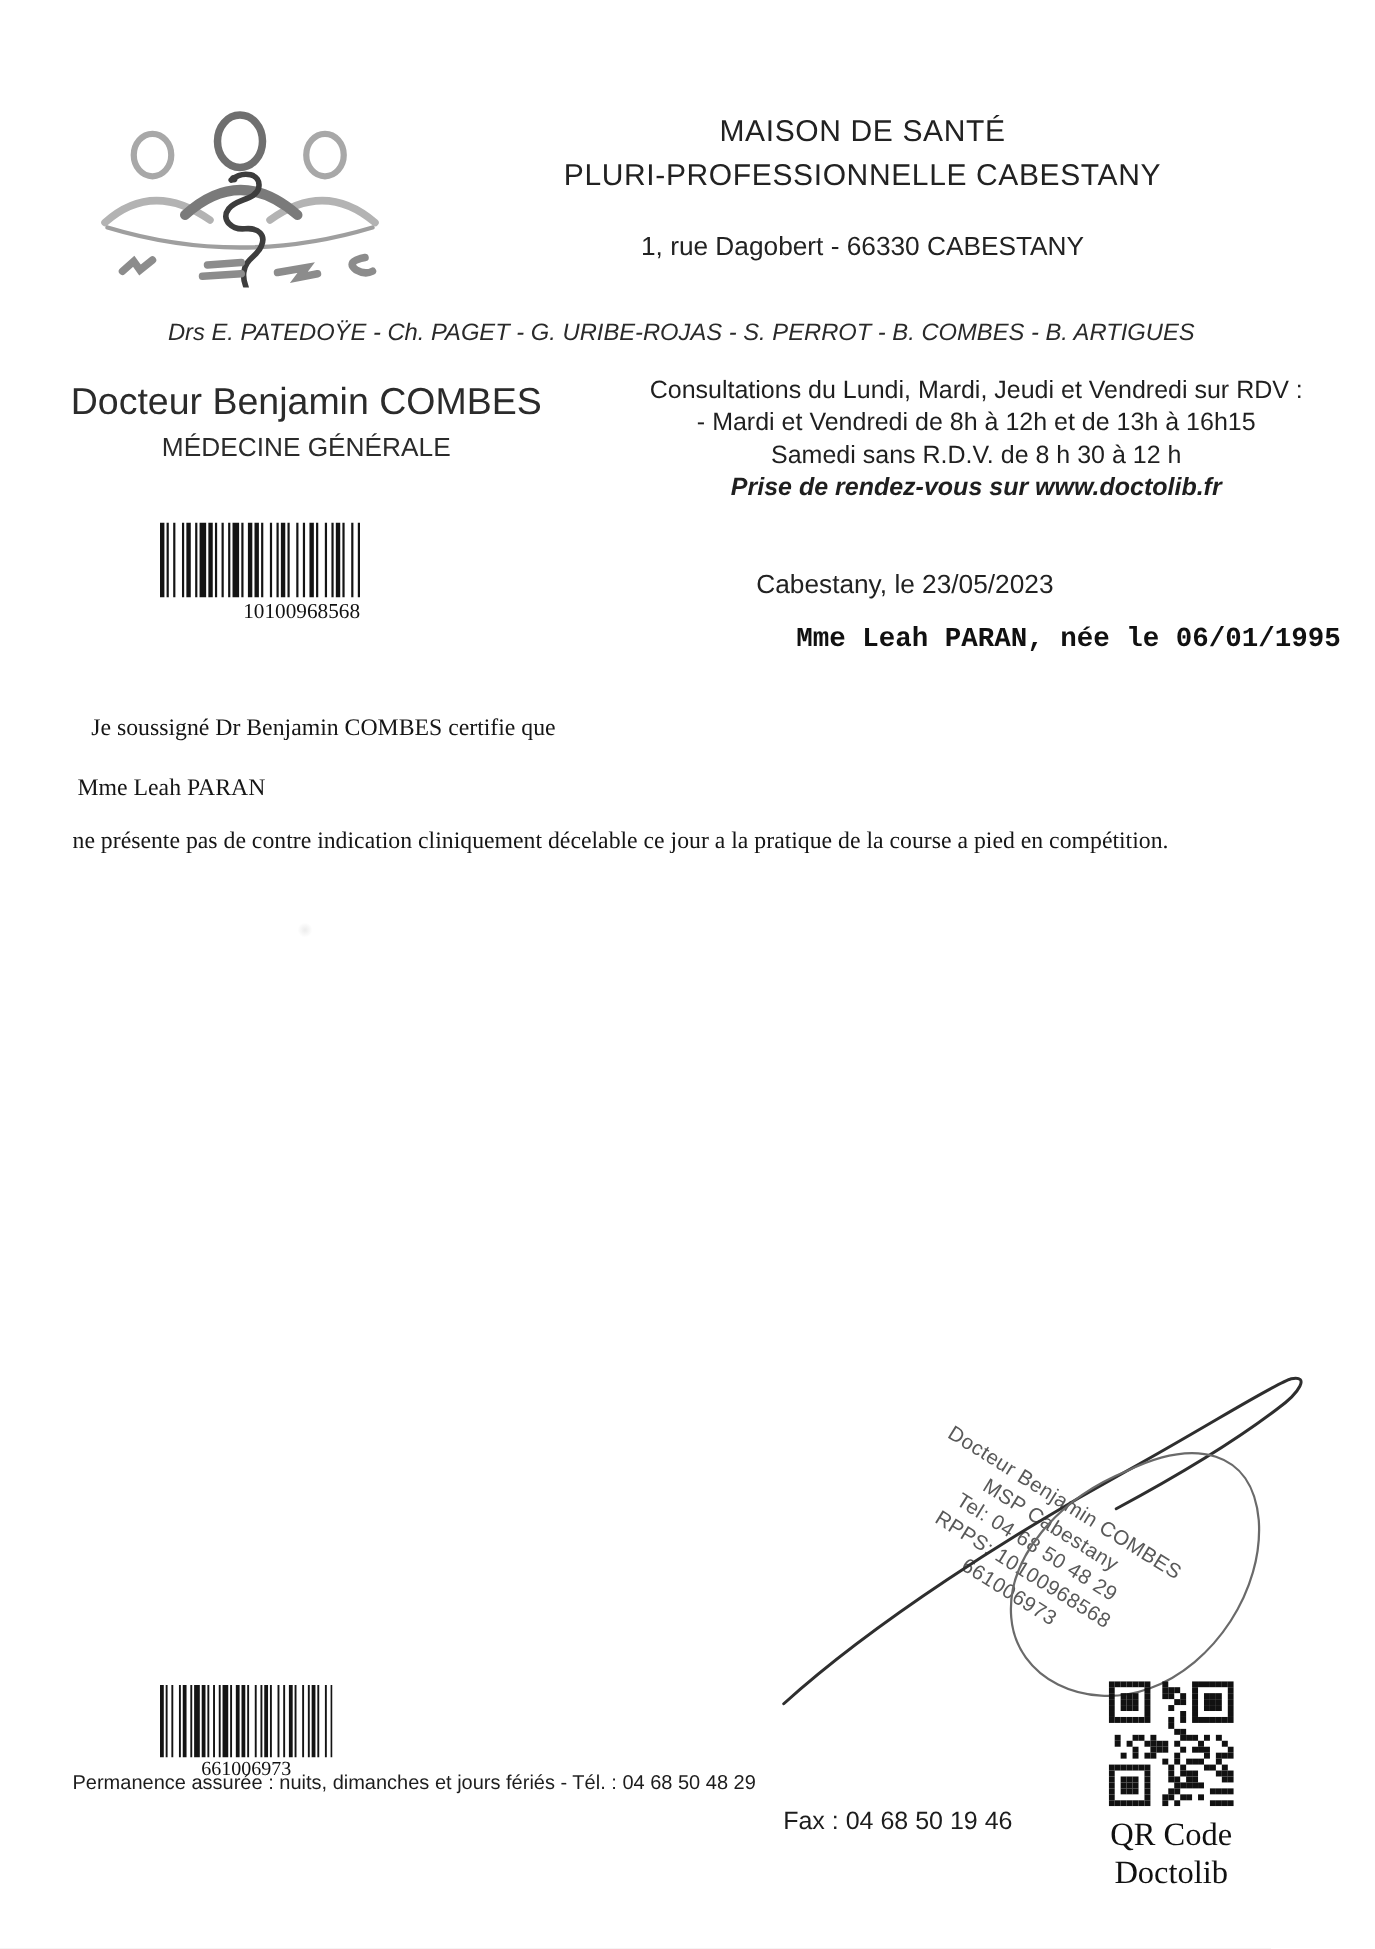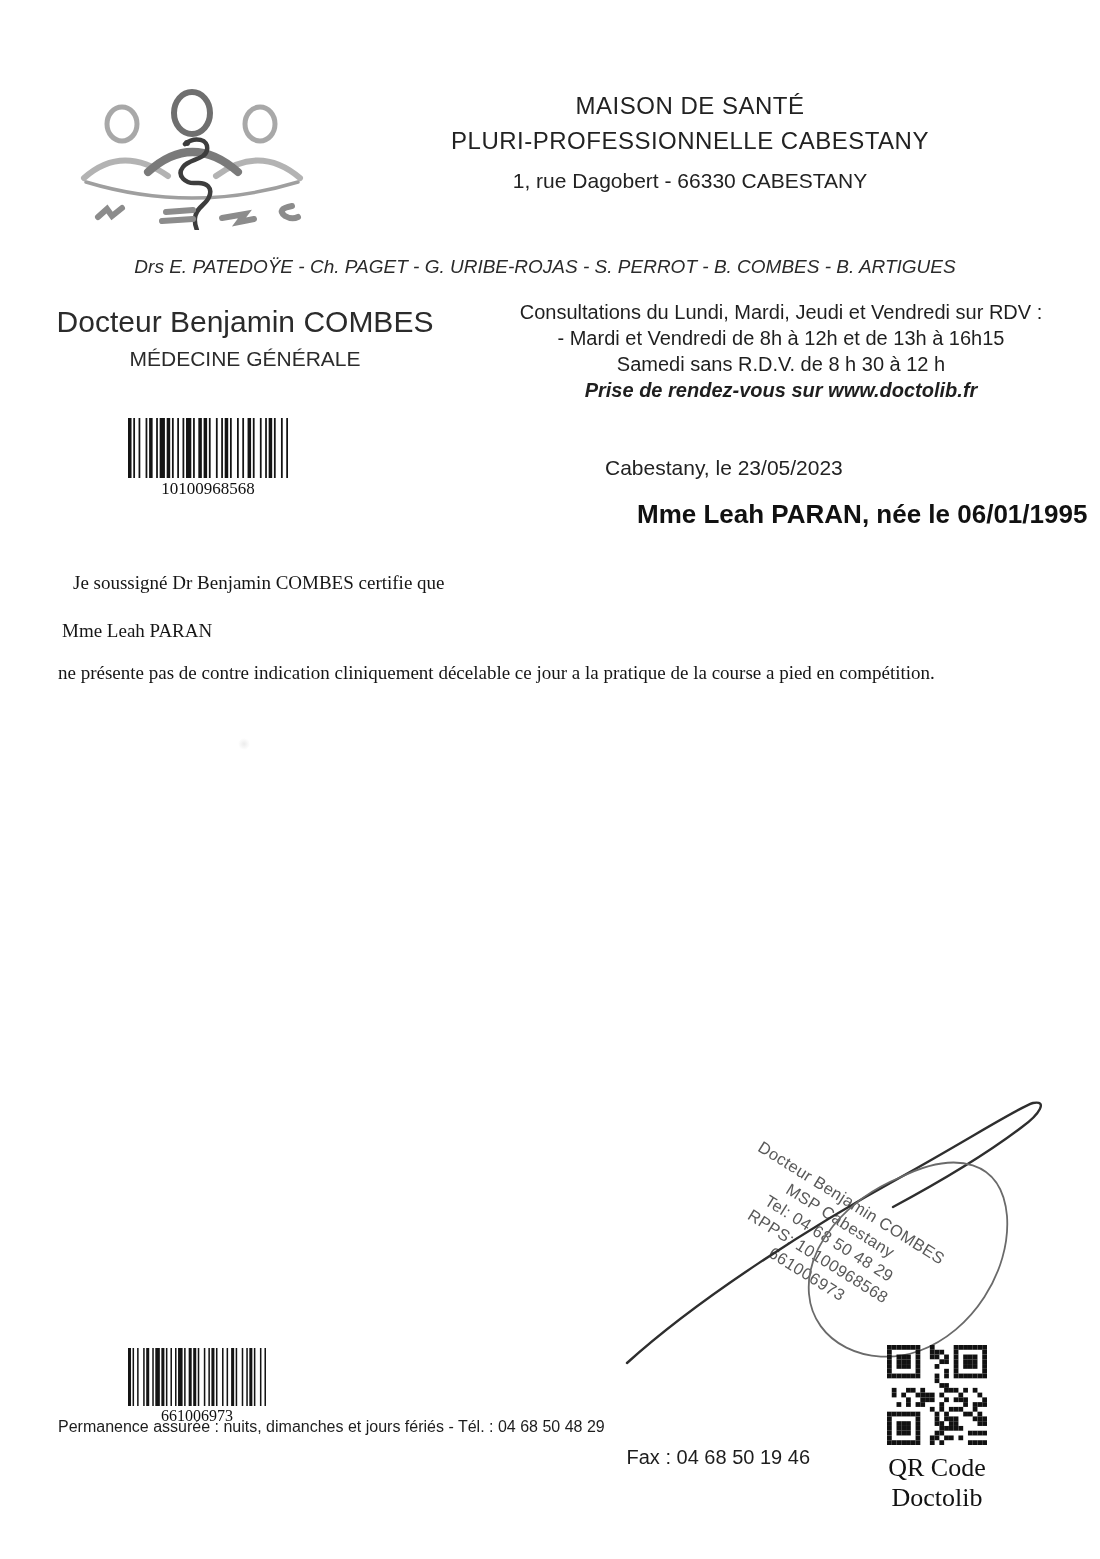--- a/index.html
+++ b/index.html
@@ -9,29 +9,29 @@
     margin:0 auto;
     background:#ffffff;
     font-family:"Liberation Sans",sans-serif;
     color:#1b1b1b;
     overflow:hidden;
   }
   .abs{position:absolute;}
   .serif{font-family:"Liberation Serif",serif;}
   .center{text-align:center;}
   .org-line{font-size:24px;letter-spacing:0.5px;color:#222;}
-  .org-address{font-size:21px;margin-top:7px;color:#222;}
+  .org-address{font-size:21px;margin-top:24px;color:#222;}
   .doctors-line{font-size:19px;font-style:italic;color:#2a2a2a;}
   .pract-name{font-size:30px;color:#2b2b2b;}
   .pract-spec{font-size:21px;margin-top:8px;color:#2b2b2b;}
   .consult{font-size:20px;line-height:26px;color:#1f1f1f;}
   .booking{font-weight:bold;font-style:italic;}
   .barcode-label{font-family:"Liberation Serif",serif;color:#111;}
   .date-line{font-size:21px;color:#222;}
-  .patient-line{font-family:Liberation Sans, sans-serif;font-weight:bold;font-size:26px;color:#111;}
+  .patient-line{font-family:Liberation Mono, monospace;font-weight:bold;font-size:22px;color:#111;}
   .body-text{font-family:"Liberation Serif",serif;font-size:19px;color:#161616;}
   .stamp{
     width:290px;
     transform:rotate(32deg);
     text-align:center;
     color:#595959;
     font-size:16.5px;
     line-height:1.28;
     letter-spacing:0.4px;
   }
@@ -117,21 +117,21 @@
         <rect x="114.29" y="0" width="1.76" height="60" fill="#141414"></rect>
         <rect x="119.56" y="0" width="3.52" height="60" fill="#141414"></rect>
         <rect x="124.84" y="0" width="1.76" height="60" fill="#141414"></rect>
         <rect x="131.87" y="0" width="1.76" height="60" fill="#141414"></rect>
         <rect x="137.14" y="0" width="1.76" height="60" fill="#141414"></rect>
         <rect x="140.66" y="0" width="3.52" height="60" fill="#141414"></rect>
         <rect x="145.93" y="0" width="1.76" height="60" fill="#141414"></rect>
         <rect x="152.97" y="0" width="1.76" height="60" fill="#141414"></rect>
         <rect x="158.24" y="0" width="1.76" height="60" fill="#141414"></rect>
       </svg>
-    <div class="barcode-label center" style="font-size:17px;width:160px;margin-top:1px;">10100968568</div>
+    <div class="barcode-label center" style="font-size:17px;width:160px;margin-top:1px;text-align:right;">10100968568</div>
   </div>
 
   <div class="abs date-line" style="left:605px;top:456px;">Cabestany, le 23/05/2023</div>
   <div class="abs patient-line" style="left:637px;top:499px;">Mme Leah PARAN, née le 06/01/1995</div>
 
   <div class="abs body-text" style="left:73px;top:572px;">Je soussigné Dr Benjamin COMBES certifie que</div>
   <div class="abs body-text" style="left:62px;top:620px;">Mme Leah PARAN</div>
   <div class="abs body-text" style="left:58px;top:662px;width:990px;">ne présente pas de contre indication cliniquement décelable ce jour a la pratique de la course a pied en compétition.</div>
 
   <div class="abs smudge" style="left:238px;top:738px;"></div>

